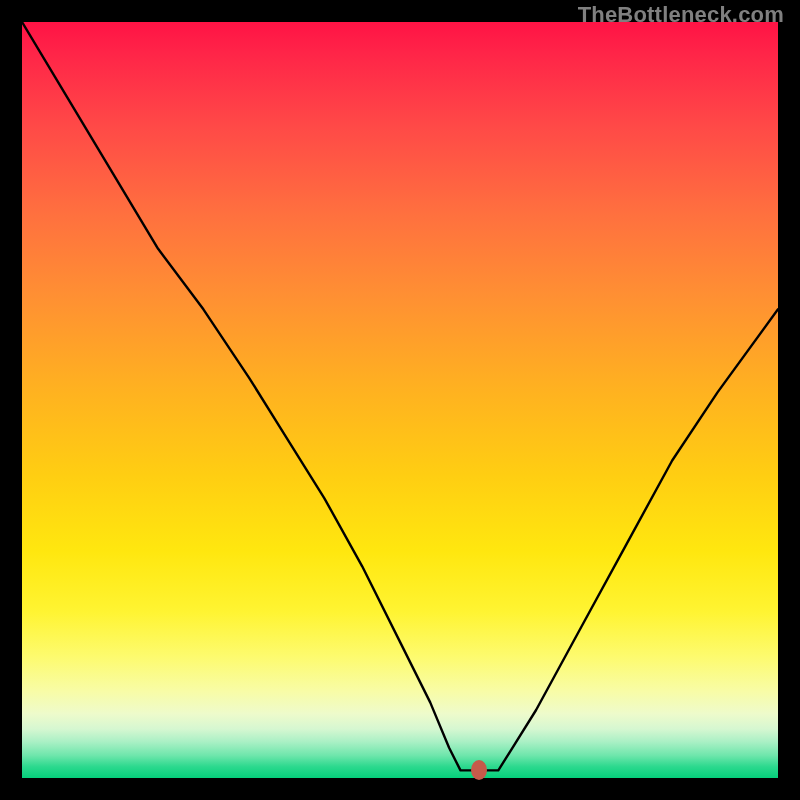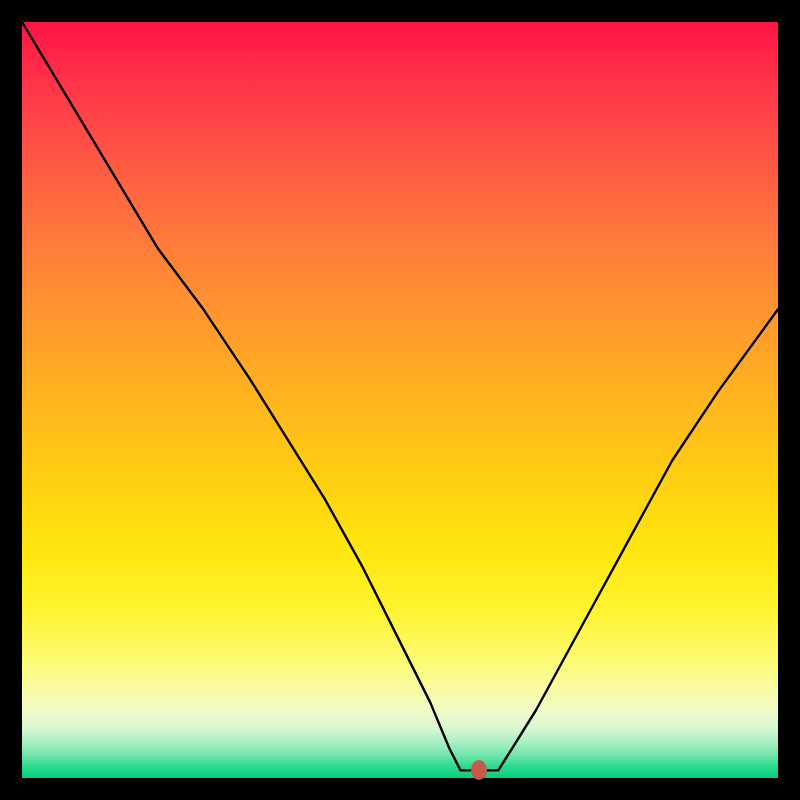--- a/index.html
+++ b/index.html
@@ -71,20 +71,21 @@
     border-radius: 8px / 10px;
     background: #c65a4a;
     transform: translate(-50%, -50%);
   }
 </style>
 </head>
 <body>
 
 <div class="frame">
 
+  <div class="watermark">TheBottleneck.com</div>
 
   <div class="plot">
     <div class="gradient"></div>
 
     <svg class="curve" viewBox="0 0 756 756" preserveAspectRatio="none">
       <polyline id="curve-poly" points="0.0,0.0 45.4,75.6 90.7,151.2 136.1,226.8 181.4,287.3 226.8,355.3 264.6,415.8 302.4,476.3 340.2,544.3 378.0,619.9 408.2,680.4 427.1,725.8 438.5,748.4 457.4,748.4 476.3,748.4 514.1,688.0 559.4,604.8 604.8,521.6 650.2,438.5 695.5,370.4 756.0,287.3"></polyline>
     </svg>
 
     <div class="marker" id="min-marker" style="left: 457.38px; top: 748.44px;"></div>
   </div>

